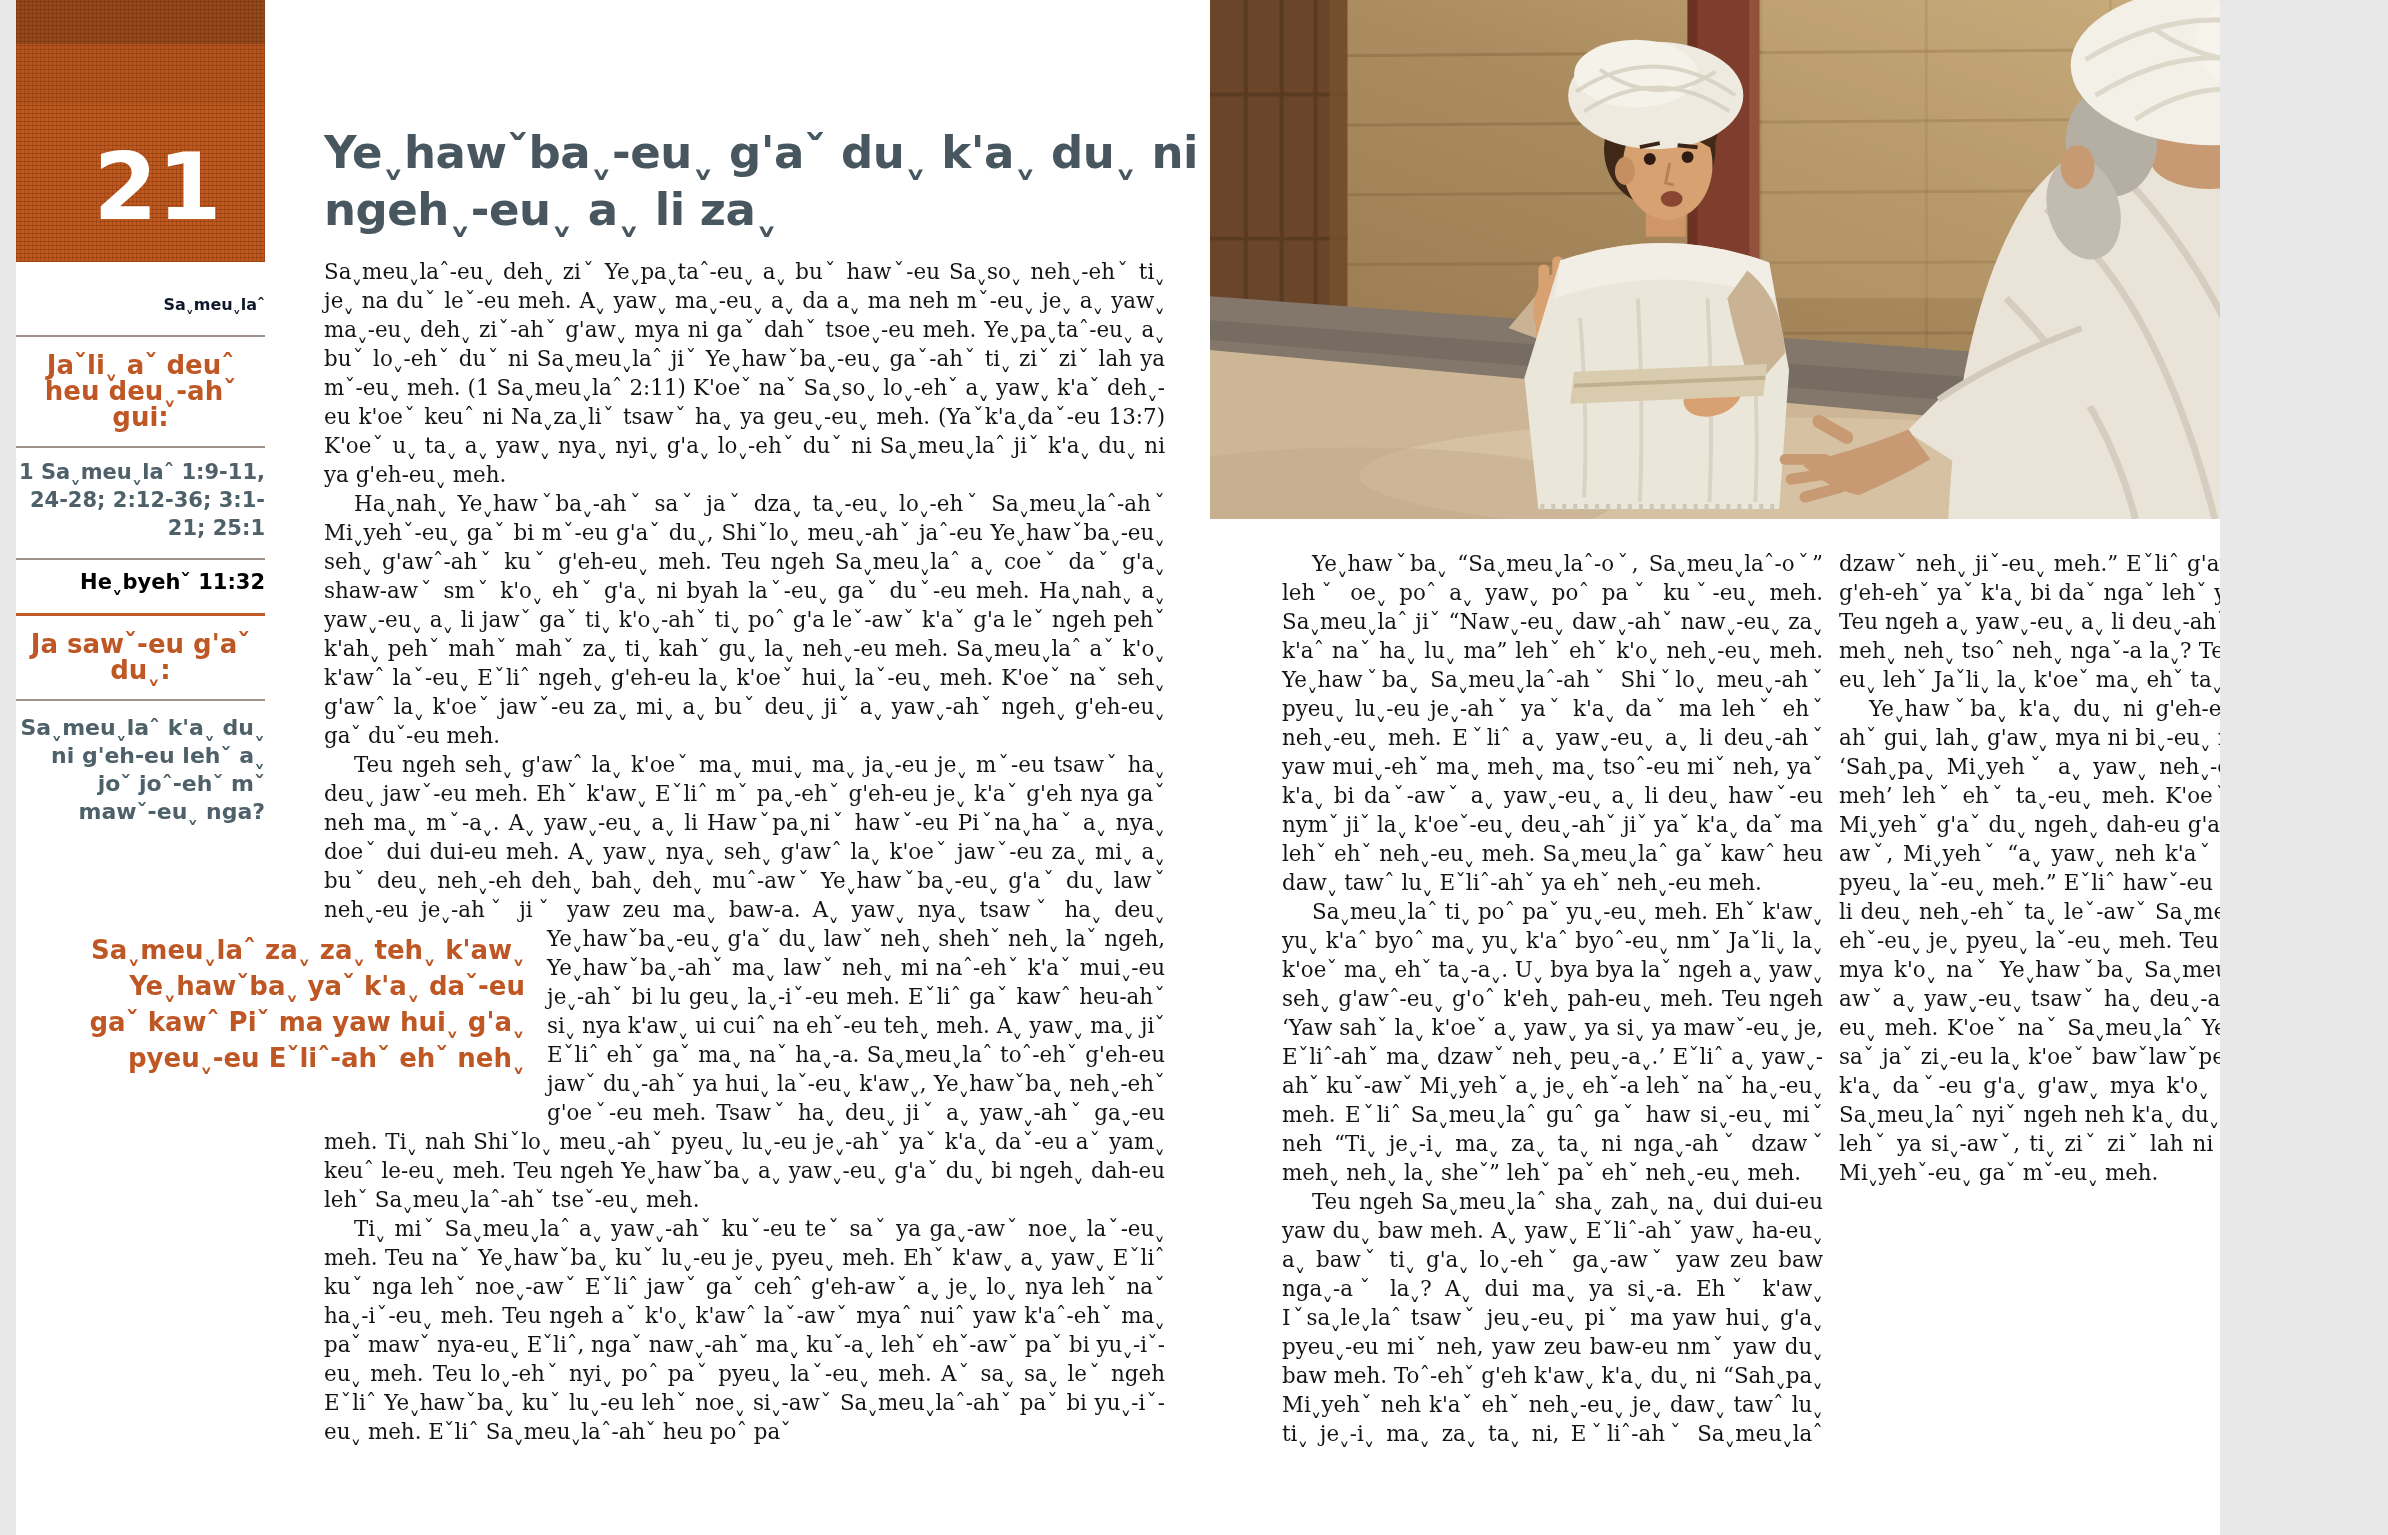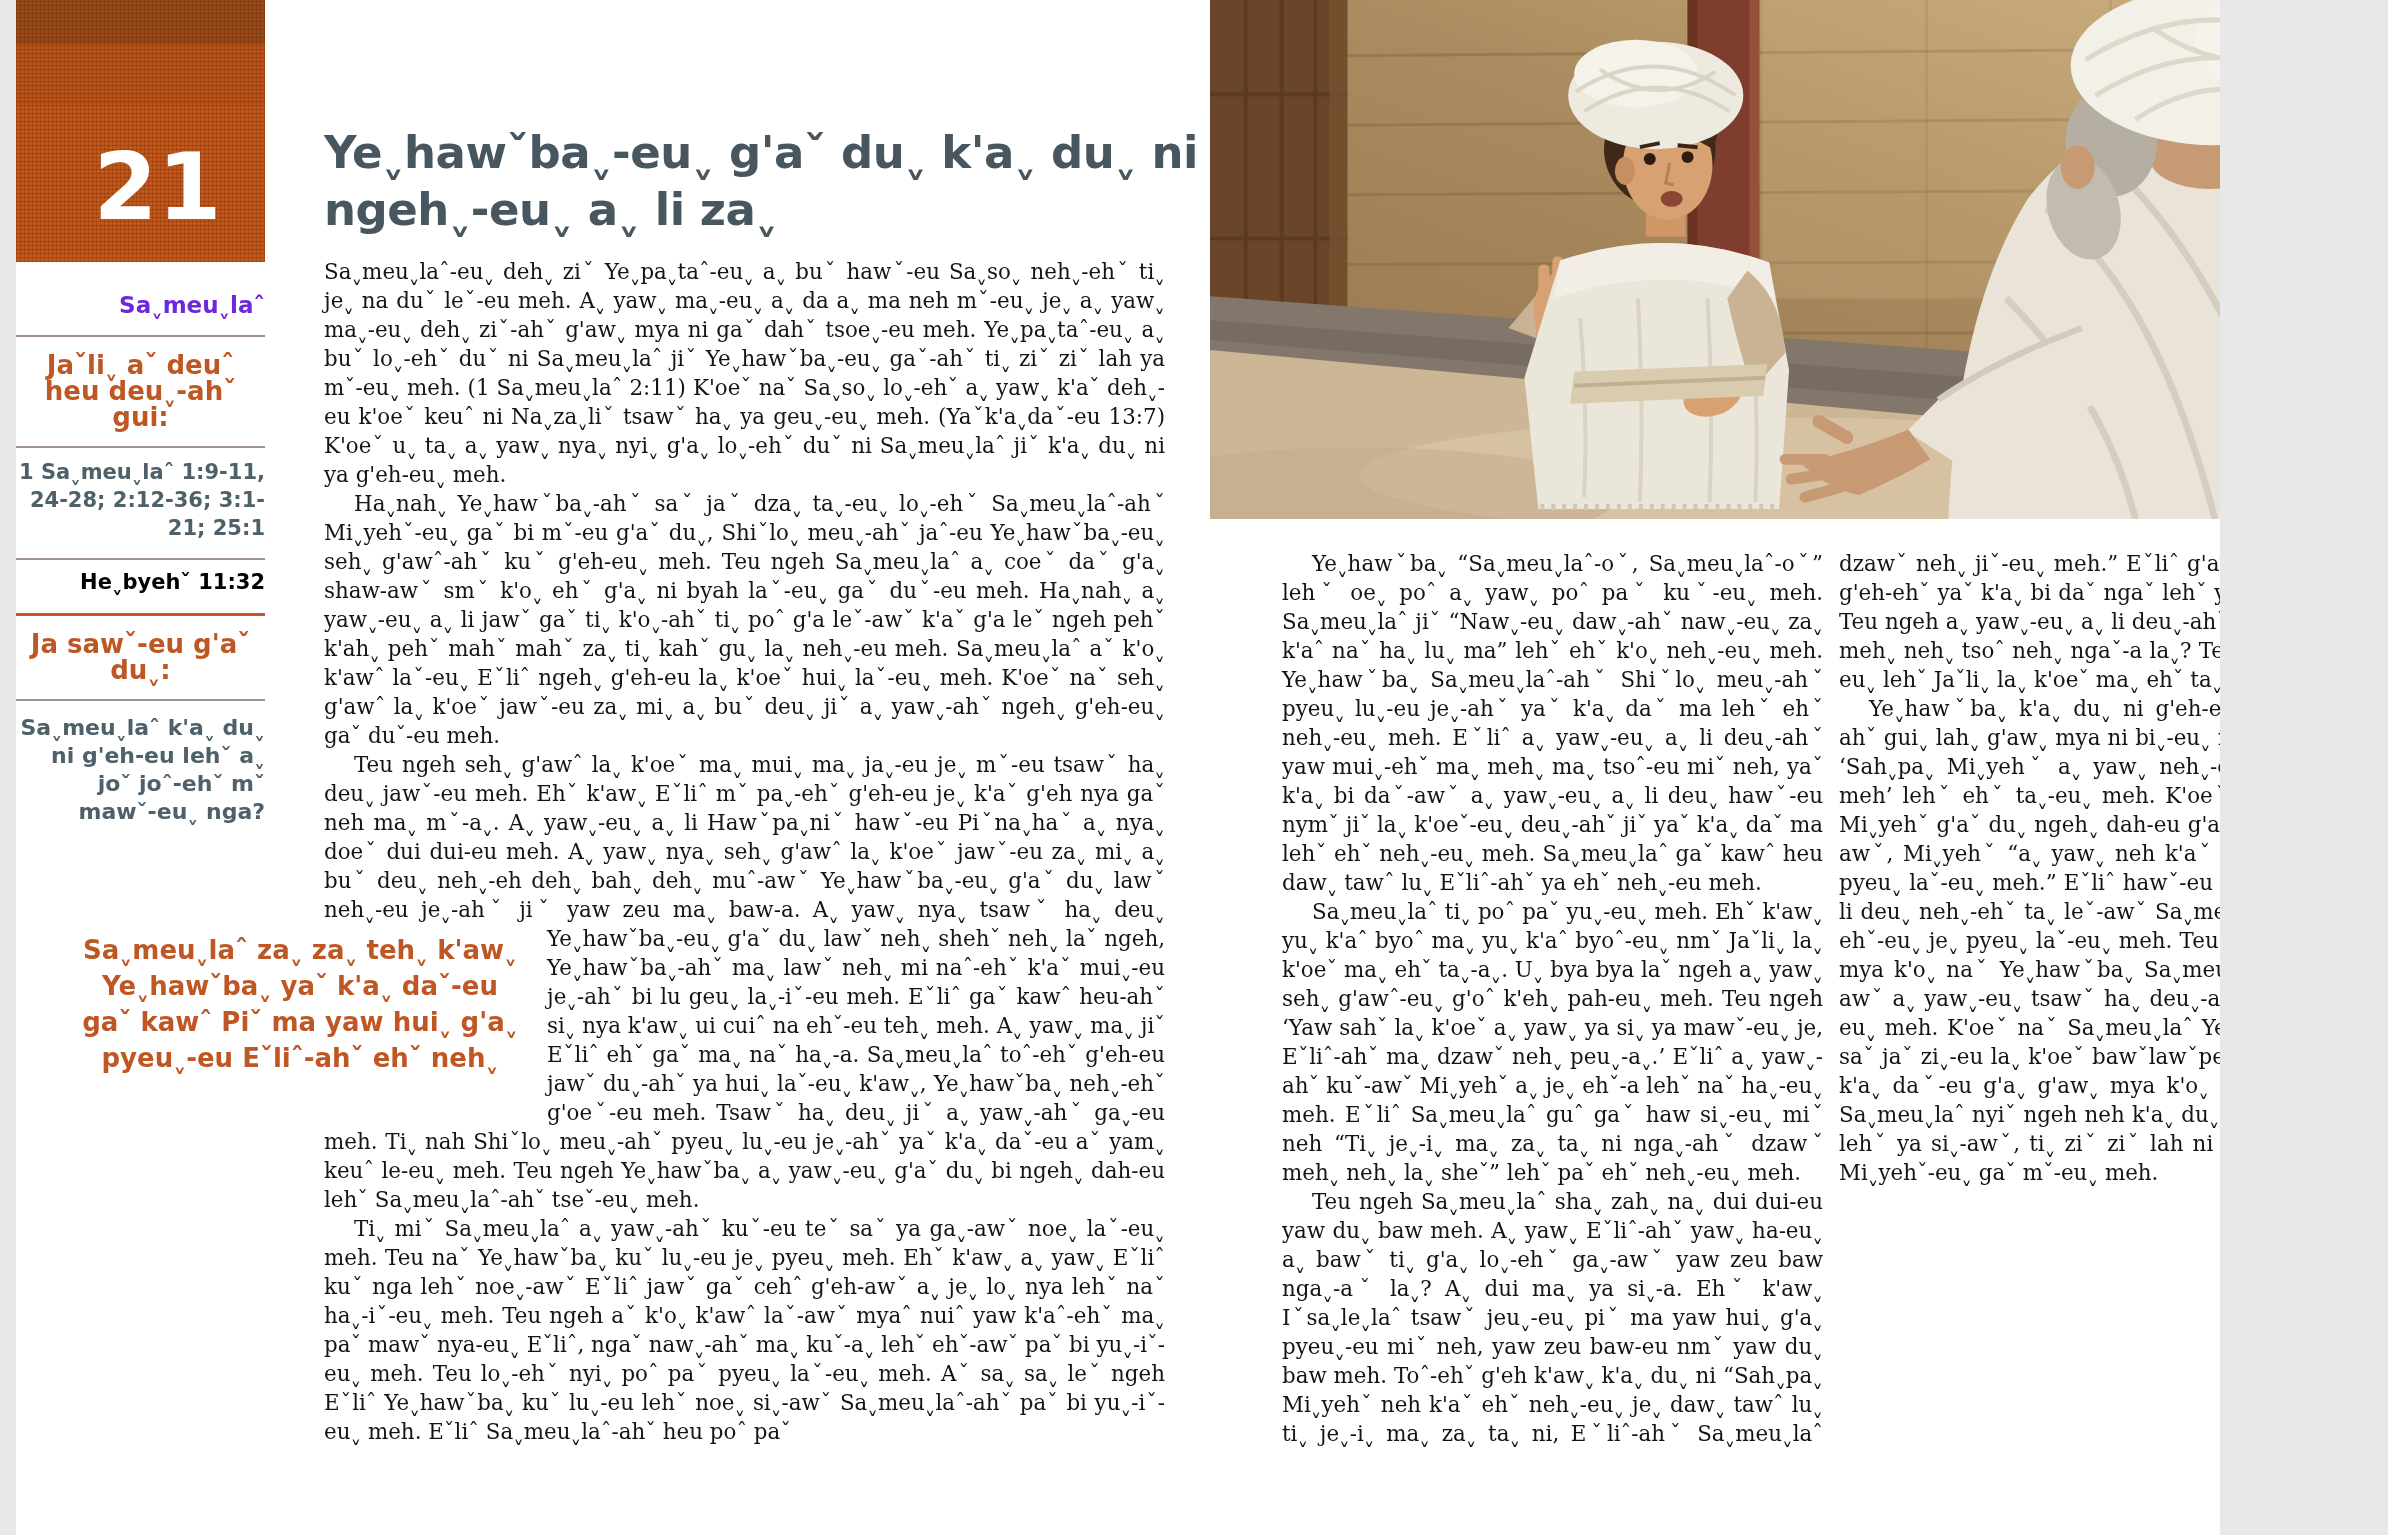--- a/index.html
+++ b/index.html
@@ -13,39 +13,39 @@
        repeating-linear-gradient(0deg, rgba(80,35,8,.28) 0 1px, rgba(255,255,255,0) 1px 4px),
        repeating-linear-gradient(90deg, rgba(80,35,8,.22) 0 1px, rgba(255,255,255,0) 1px 4px);}
   .chapter-block .band-top{position:absolute;left:0;top:0;width:100%;height:44px;background:#8e4517;opacity:.85;}
   .chapter-block .band-mid{position:absolute;left:0;top:44px;width:100%;height:60px;background:#b35019;opacity:.55;}
   .chapter-num{position:absolute;left:0;bottom:28px;width:100%;text-align:center;padding-left:34px;box-sizing:border-box;
      font-family:"DejaVu Sans","Liberation Sans",sans-serif;font-weight:bold;font-size:92px;line-height:92px;color:#ffffff;}
 
   
   .side-col{position:absolute;left:0;top:263px;width:249px;text-align:right;
      font-family:"DejaVu Sans","Liberation Sans",sans-serif;font-weight:bold;}
-  .s-name{margin-top:28px;font-size:23px;line-height:28px;color:#6d28d9;}
+  .s-name{margin-top:28px;font-size:16px;line-height:28px;color:#0f172a;}
   .rule{border-top:2px solid #a0928a;margin-top:16px;}
   .rule.orange{border-top:3px solid #c05a26;margin-top:18px;}
   .s-head{margin-top:15px;font-size:26px;line-height:26px;color:#bf5724;text-align:center;}
   .s-refs{margin-top:10px;font-size:21px;line-height:28px;color:#4e6069;}
   .s-ref2{margin-top:9px;font-size:21px;line-height:26px;color:#000000;}
   .s-q{margin-top:13px;font-size:22px;line-height:28px;color:#4e6069;}
 
   
   .title{position:absolute;left:308px;top:94px;width:876px;
      font-family:"DejaVu Sans","Liberation Sans",sans-serif;font-weight:bold;
      font-size:45px;line-height:57px;color:#47565f;letter-spacing:-0.5px;}
   .article{position:absolute;left:308px;top:257px;width:841px;
      font-size:21.4px;line-height:29px;text-align:justify;}
   .article p{margin:0;}
   .article p.ind{text-indent:30px;}
   .pq{float:left;width:450px;margin:8px 22px 26px -249px;
      font-family:"DejaVu Sans","Liberation Sans",sans-serif;font-weight:bold;
-     font-size:26px;line-height:36px;color:#bf5724;text-align:center;text-indent:0;}
+     font-size:26px;line-height:36px;color:#bf5724;text-align:right;text-indent:0;}
 
   
   .illustration{position:absolute;left:1194px;top:0;width:1194px;height:519px;}
   .illustration svg{display:block;width:100%;height:100%;}
   .rp{position:absolute;left:1266px;top:549px;width:1098px;height:905px;
      column-count:2;column-gap:16px;column-fill:auto;
      font-size:21.4px;line-height:29px;text-align:justify;}
   .rp p{margin:0;}
   .rp p.ind{text-indent:30px;}
 </style>

